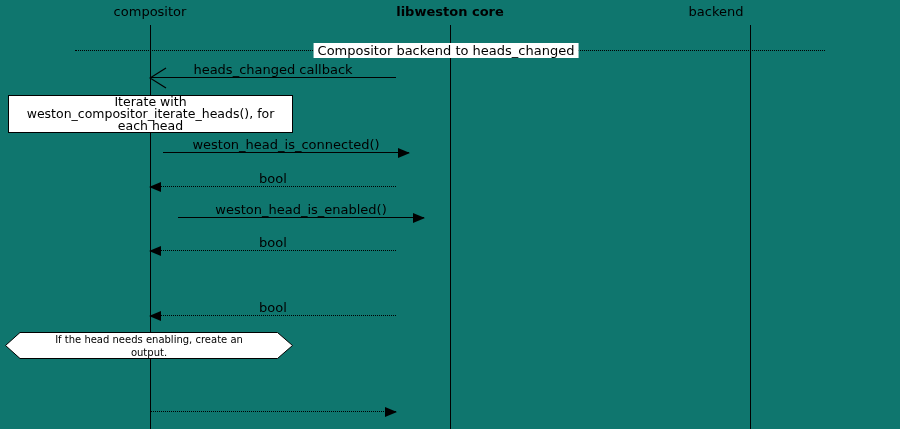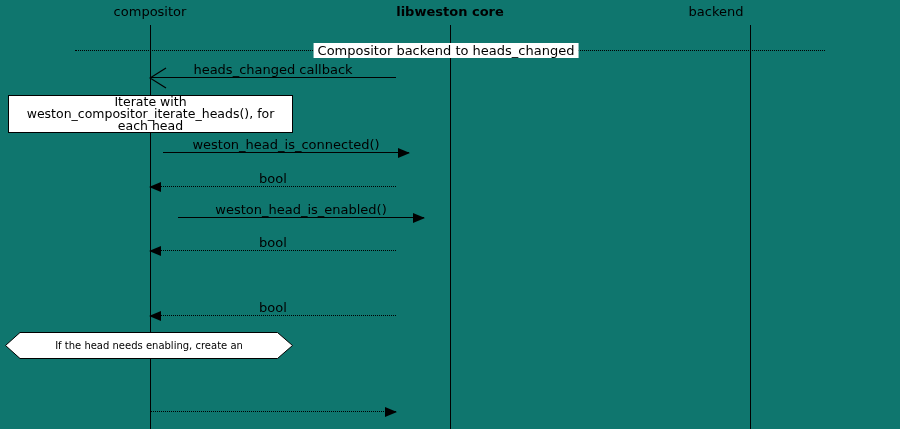--- a/index.html
+++ b/index.html
@@ -103,20 +103,21 @@
       <span class="arr-left"></span>
     </div>
   </div>
 
   <div class="hexnote" style="top:332px;">
     <svg width="288" height="27">
       <polygon points="15,0.5 272.5,0.5 287.5,13.5 272.5,26.5 15,26.5 0.5,13.5" fill="#ffffff" stroke="#000000" stroke-width="1"></polygon>
     </svg>
     <div class="hex-txt">
       <span class="line-block">If the head needs enabling, create an</span>
+      <span class="line-block">output.</span>
     </div>
   </div>
 
 
   <div class="msg" style="top:397px;">
     <div class="msg-label"></div>
     <div class="msg-line dotted">
       <span class="arr-right"></span>
     </div>
   </div>

